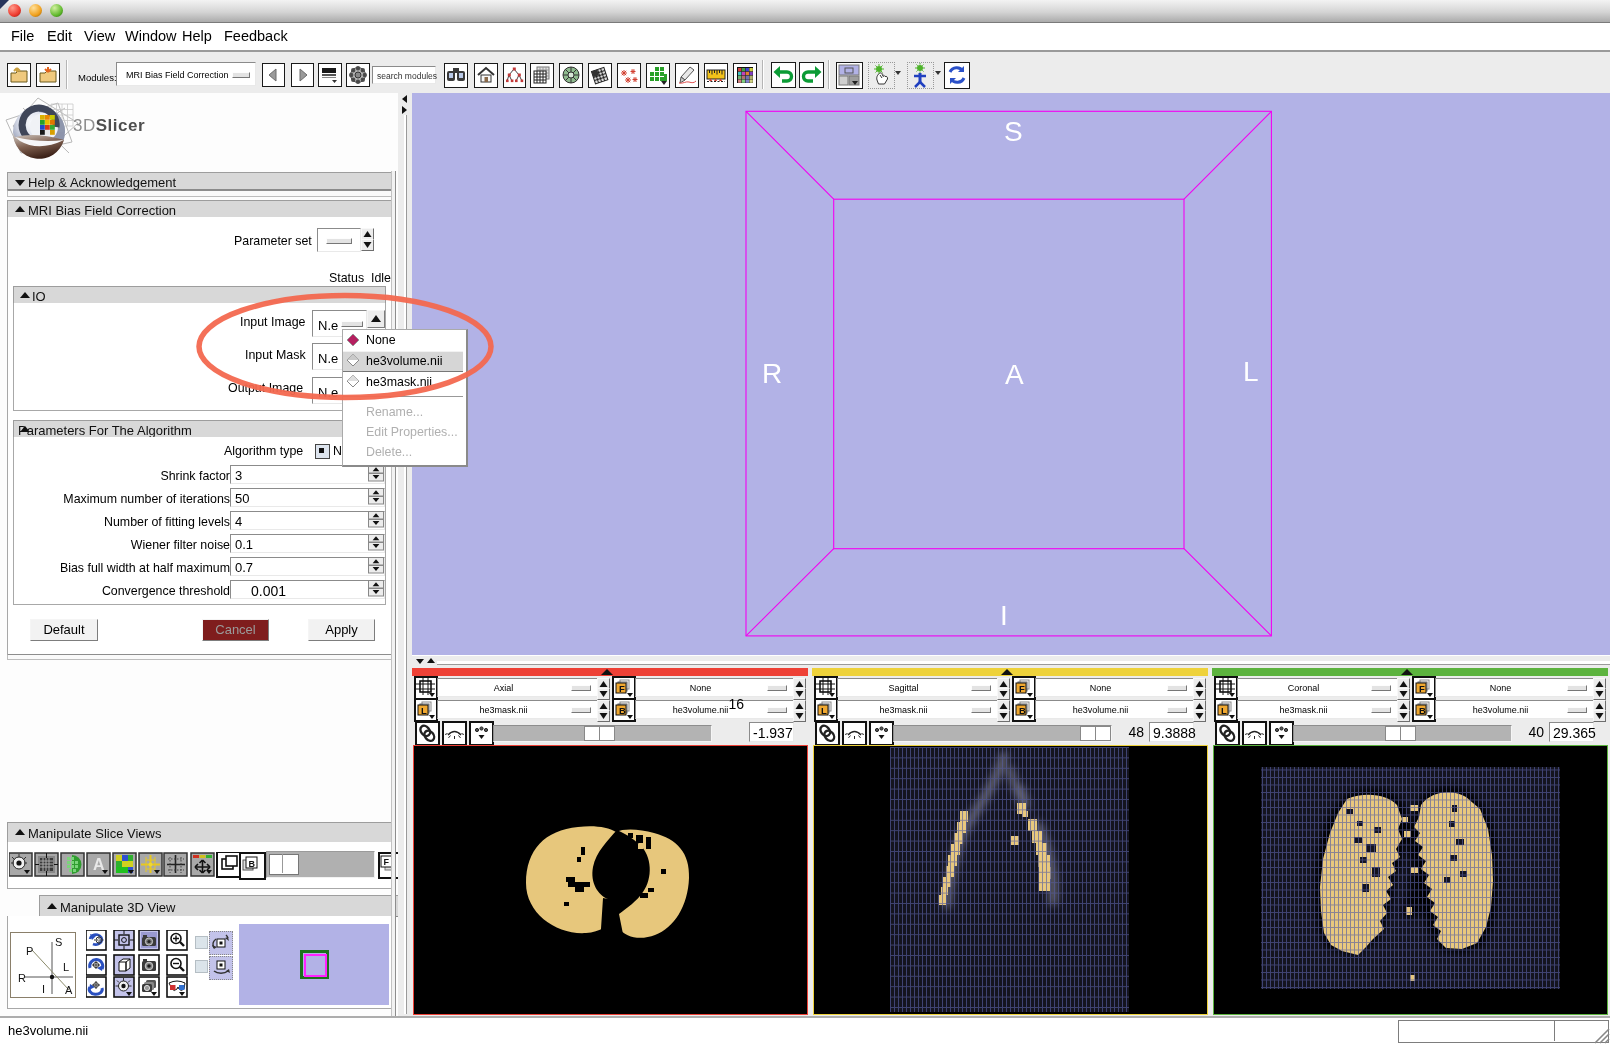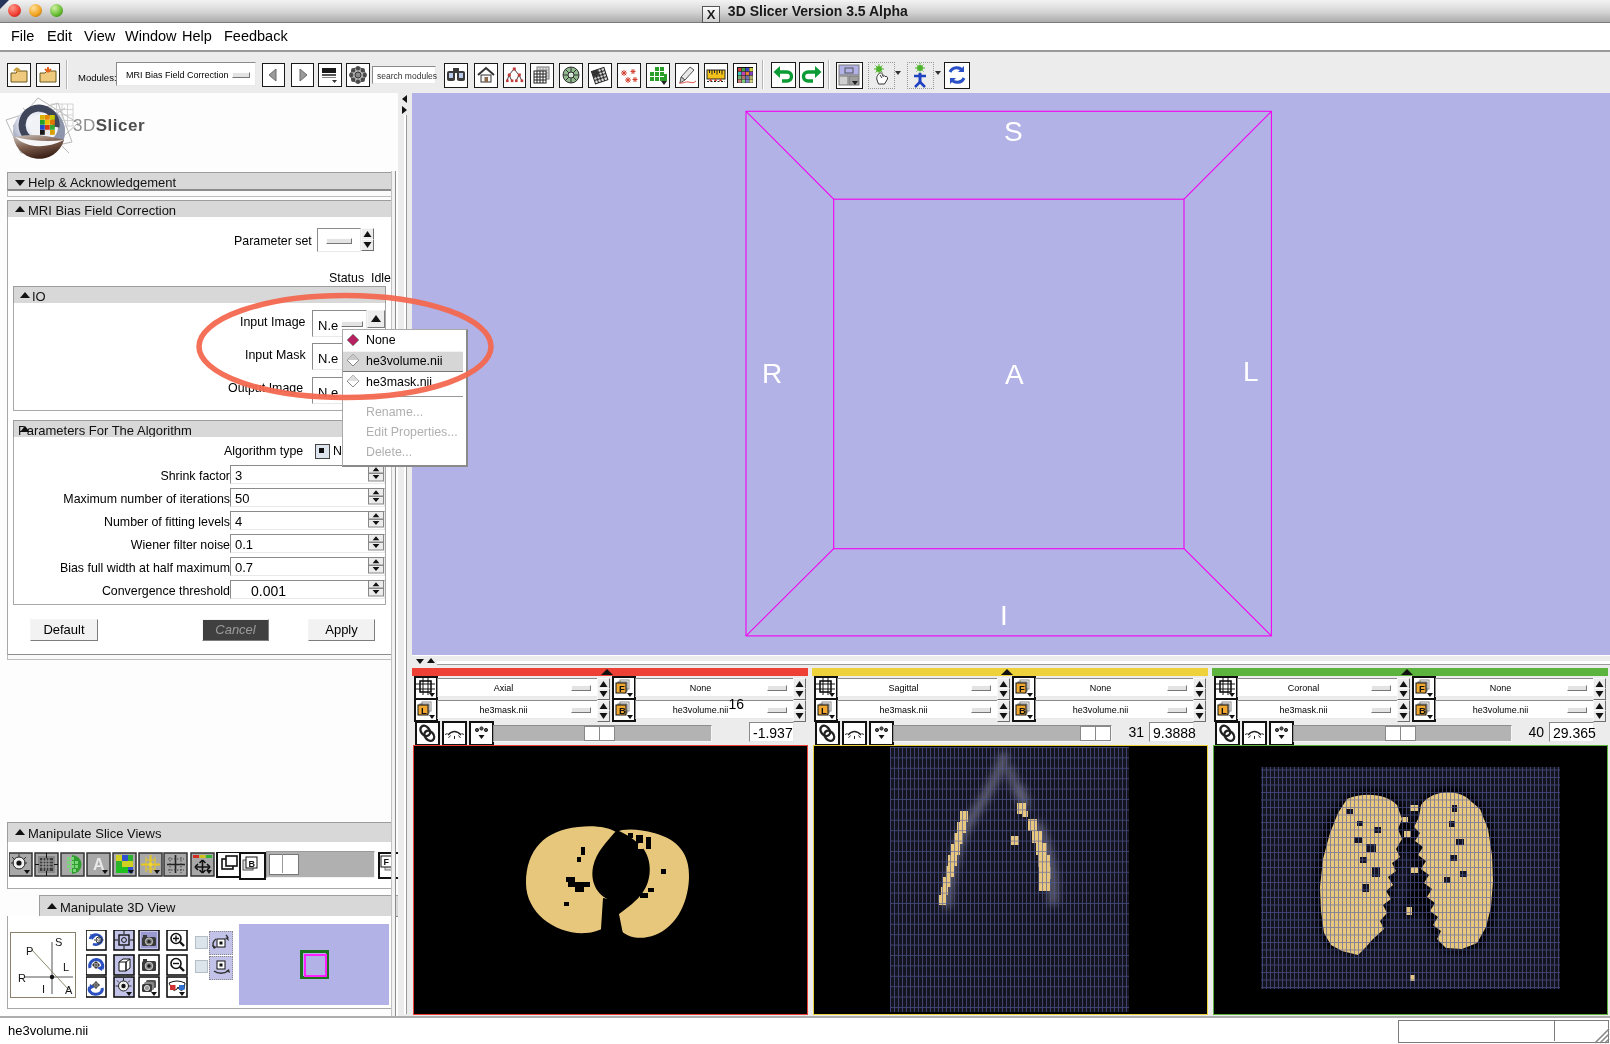--- a/index.html
+++ b/index.html
@@ -33,21 +33,20 @@
   svg{display:block;}
 </style>
 </head>
 <body>
 <div id="root">
 
   <div class="abs" id="titlebar"></div>
   <div class="abs tl" style="left:8px;background:radial-gradient(circle at 35% 30%,#ff9a8a,#ee3b2f 60%,#8c1007);"></div>
   <div class="abs tl" style="left:29px;background:radial-gradient(circle at 35% 30%,#ffe09a,#f0a01d 60%,#8a5200);"></div>
   <div class="abs tl" style="left:50px;background:radial-gradient(circle at 35% 30%,#d2f0a0,#62ba2f 60%,#1f6002);"></div>
-  <div class="abs" id="title"><span style="display:inline-block;width:16px;height:15px;border:1px solid #555;background:linear-gradient(#fdfdfd,#cfcfcf);font-size:13px;line-height:15px;vertical-align:-3px;">X</span>&nbsp; 3D Slicer Version 3.5 Alpha</div>
   <div class="abs" style="left:0;top:0;width:0;height:0;border-left:9px solid #27355c;border-bottom:9px solid transparent;"></div>
 
   <div class="abs" id="menubar"></div>
   <div class="abs menu" style="left:11px;">File</div>
   <div class="abs menu" style="left:47px;">Edit</div>
   <div class="abs menu" style="left:84px;">View</div>
   <div class="abs menu" style="left:125px;">Window</div>
   <div class="abs menu" style="left:182px;">Help</div>
   <div class="abs menu" style="left:224px;">Feedback</div>
 
@@ -460,21 +459,21 @@
         <path d="M8 14 l3.4-4 h-6.8z" fill="#111"></path>
       </g>
     <g transform="translate(0,115)">
         <rect x="0.5" y="0.5" width="15" height="7.5" fill="#ececec" stroke="#888"></rect>
         <path d="M8 2.2 l3.4 4 h-6.8z" fill="#111"></path>
         <rect x="0.5" y="8.5" width="15" height="7.5" fill="#ececec" stroke="#888"></rect>
         <path d="M8 14 l3.4-4 h-6.8z" fill="#111"></path>
       </g>
   </svg>
   <div class="abs raised" style="left:30px;top:619px;width:66px;height:20px;background:#f2f2f2;text-align:center;"><span style="font-size:13px;line-height:19px;">Default</span></div>
-  <div class="abs raised" style="left:202px;top:619px;width:65px;height:20px;background:#404040;text-align:center;font-style:italic;"><span style="font-size:13px;line-height:19px;color:#9b9b9b;">Cancel</span></div>
+  <div class="abs raised" style="left:202px;top:619px;width:65px;height:20px;background:#7f1d1d;text-align:center;"><span style="font-size:13px;line-height:19px;color:#9b9b9b;">Cancel</span></div>
   <div class="abs raised" style="left:308px;top:619px;width:65px;height:20px;background:#f2f2f2;text-align:center;"><span style="font-size:13px;line-height:19px;">Apply</span></div>
   <div class="abs" style="left:7px;top:654px;width:384px;height:4px;border:1px solid #bdbdbd;border-top-color:#8d8d8d;background:#fafafa;"></div>
 
   <div class="abs hdr" style="left:7px;top:822px;width:384px;height:19px;">
     <span class="tri" style="top:6px;width:0;height:0;border-left:5px solid transparent;border-right:5px solid transparent;border-bottom:6px solid #111;"></span>
     <span class="txt" style="top:3px;">Manipulate Slice Views</span>
   </div>
   <div class="abs" style="left:7px;top:842px;width:384px;height:46px;border:1px solid #a8a8a8;border-top:none;background:#fff;"></div>
   <div class="abs" style="left:9px;top:852px;">
     <svg width="256" height="26">
@@ -1006,21 +1005,21 @@
             <circle cx="10.5" cy="5.5" r="1.6"></circle>
             <circle cx="15" cy="7" r="1.6"></circle>
           </g>
           <path d="M7.5 12 h6 l-3 4z" fill="#111"></path>
         </svg>
       </div>
       <div class="abs" style="left:893px;top:725px;width:217px;height:15px;background:#b3b3b3;border:1px solid;border-color:#8d8d8d #f5f5f5 #f5f5f5 #8d8d8d;">
         <div class="abs" style="left:186px;top:0px;width:14px;height:13px;background:#fff;border:1px solid #888;"></div>
         <div class="abs" style="left:201px;top:0px;width:14px;height:13px;background:#fff;border:1px solid #888;"></div>
       </div>
-      <div class="abs" style="left:1116px;top:724px;width:28px;text-align:right;font-size:14px;">31</div>
+      <div class="abs" style="left:1116px;top:724px;width:28px;text-align:right;font-size:14px;">48</div>
       <div class="abs sunken" style="left:1149px;top:722px;width:43px;height:18px;">
         <div class="abs" style="left:3px;top:2px;font-size:14px;">9.3888</div>
       </div>
       <div class="abs" style="left:813px;top:745px;width:392.5px;height:268px;background:#000;border:1.5px solid #eed23b;"></div>
       <div class="abs" style="left:1212px;top:668px;width:396px;height:346px;background:#ececec;"></div>
       <div class="abs" style="left:1212px;top:668px;width:396px;height:8px;background:#5cb33e;"></div>
       <div class="abs" style="left:1401px;top:669px;width:0;height:0;border-left:6px solid transparent;border-right:6px solid transparent;border-bottom:6px solid #111;"></div>
       <div class="abs" style="left:1214px;top:676px;width:20px;height:20px;background:#fff;border:2px solid #111;">
         <svg width="20" height="20">
           <rect x="4" y="3" width="11" height="11" fill="none" stroke="#111" stroke-width="1.6"></rect>

